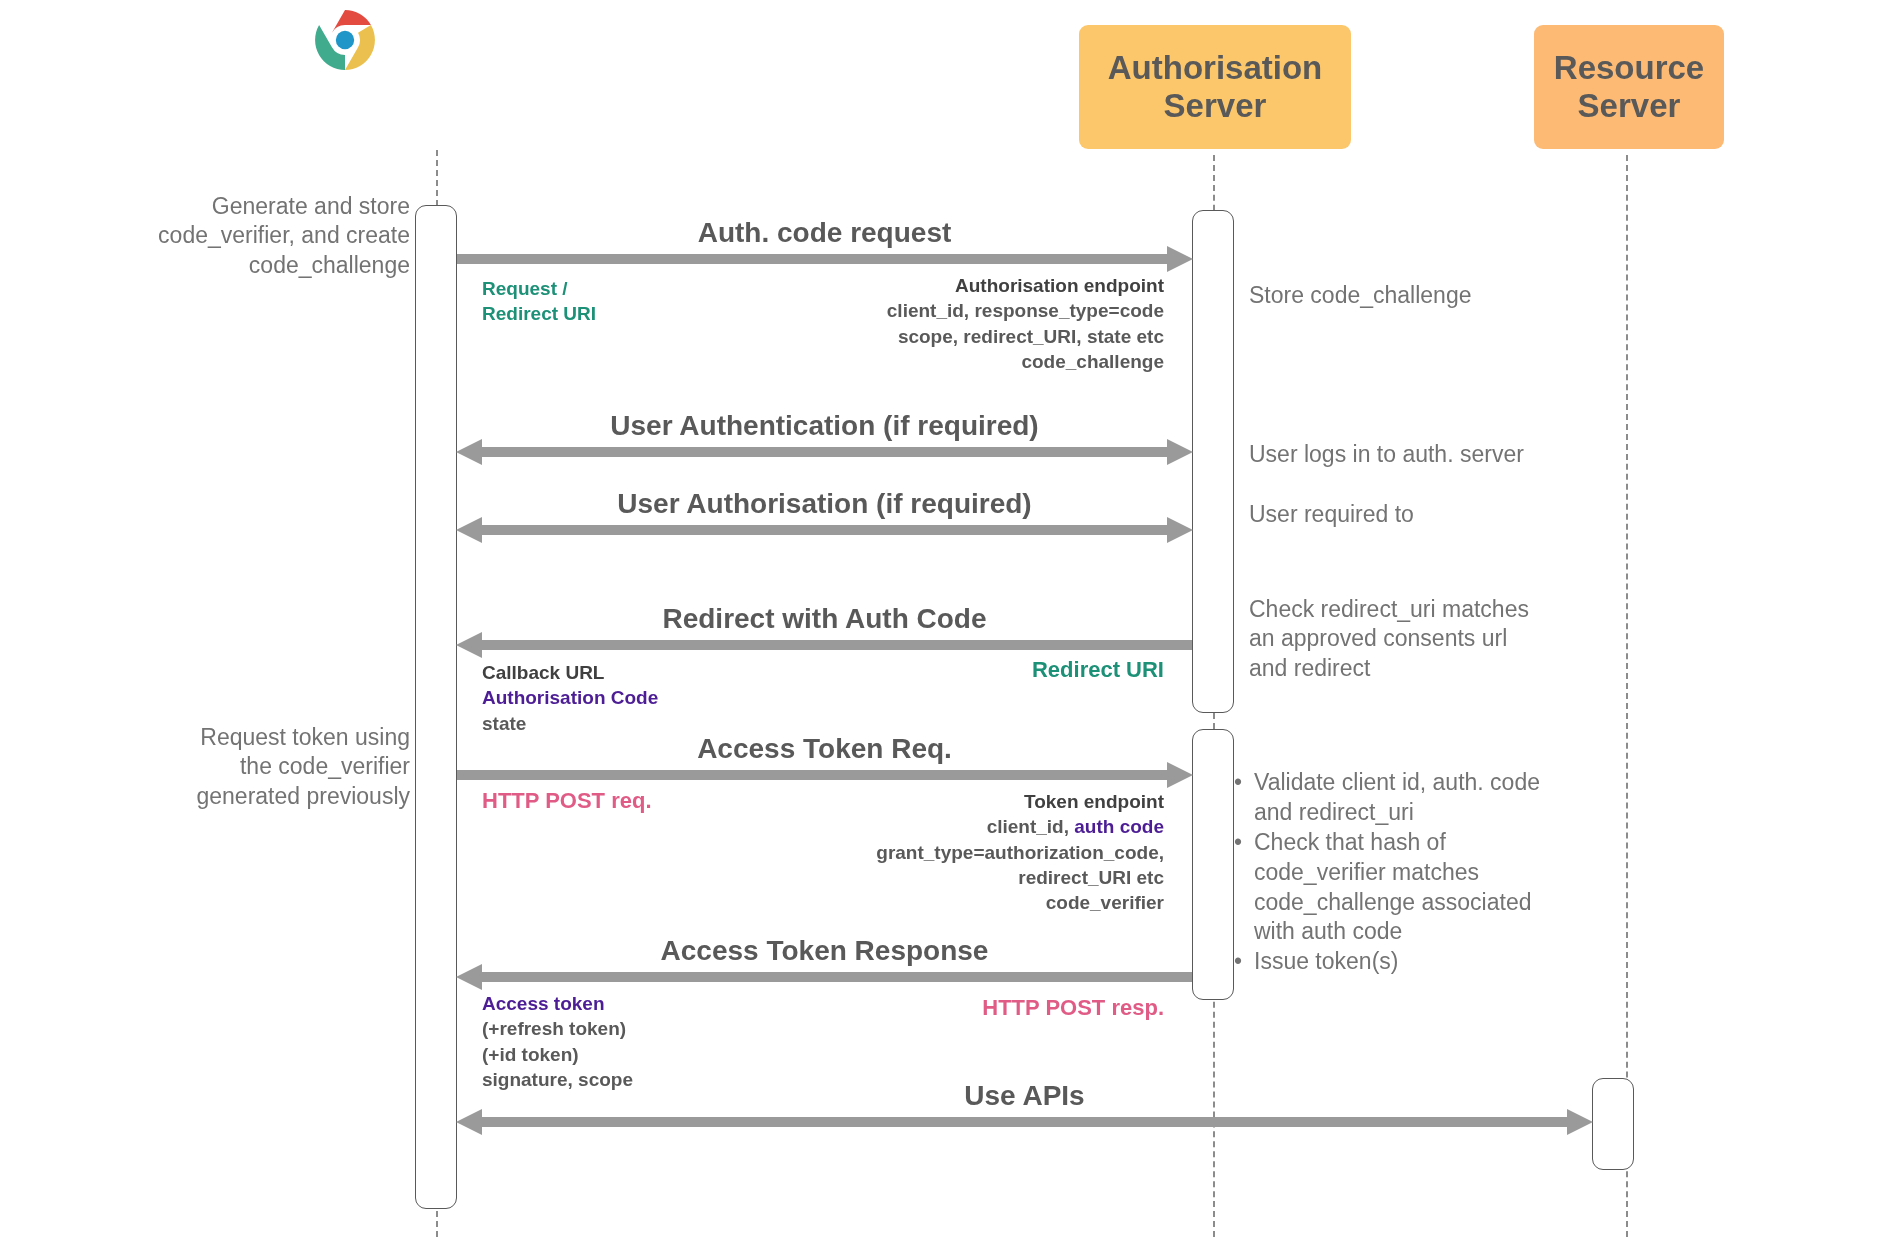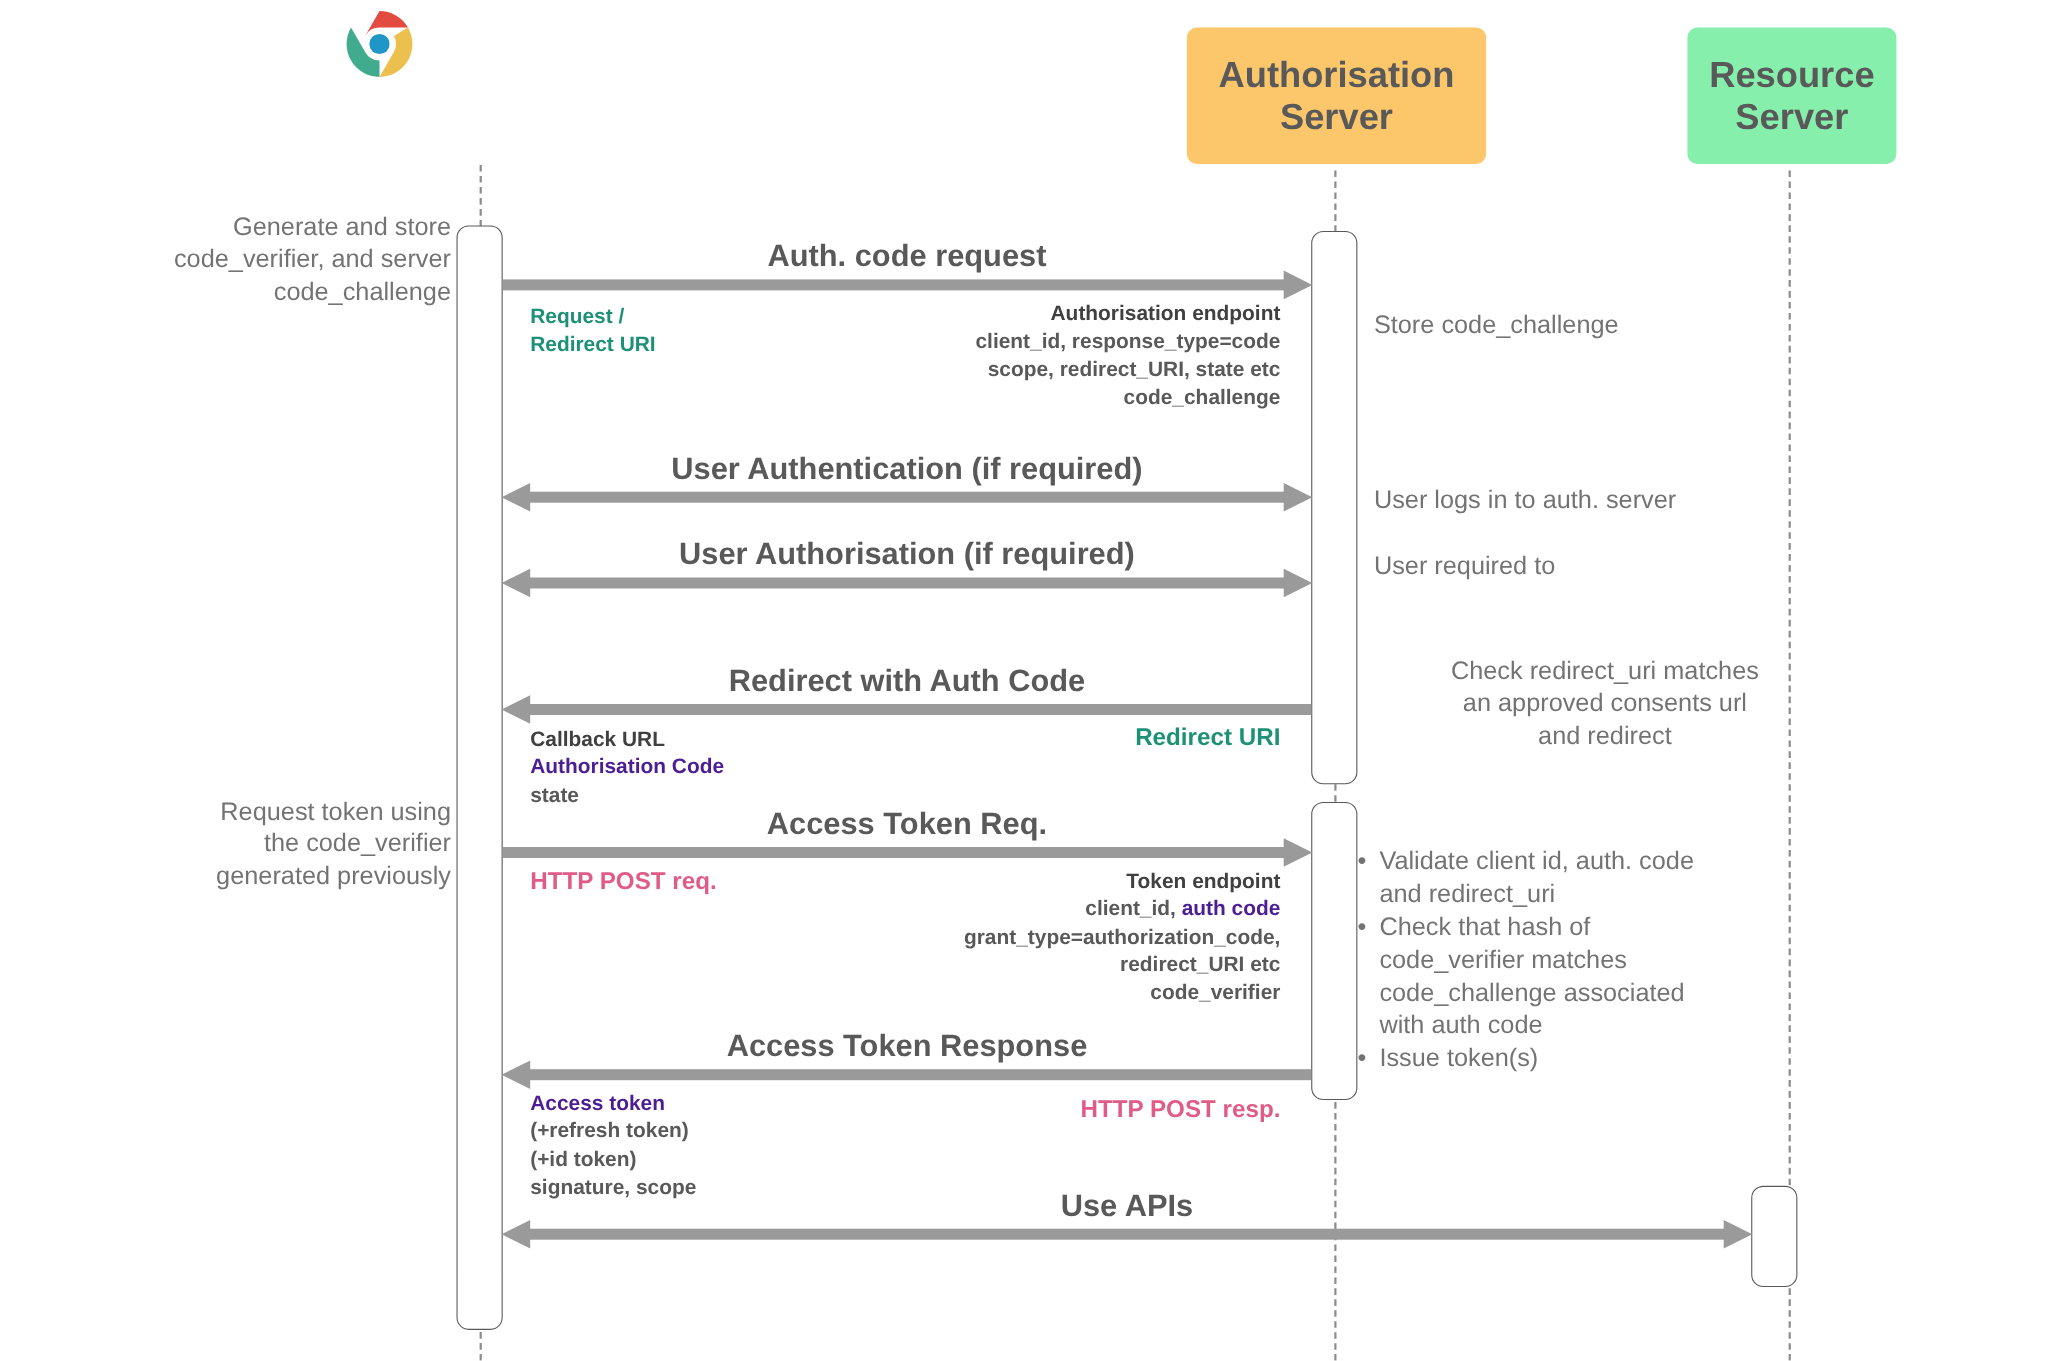--- a/index.html
+++ b/index.html
@@ -24,21 +24,21 @@
     display: flex;
     align-items: center;
     justify-content: center;
     text-align: center;
     color: #595959;
     font-weight: bold;
     line-height: 1.15;
   }
   .head-browser   { background: #bddef2; }
   .head-auth      { background: #fcc76b; }
-  .head-resource  { background: #86efac; }
+  .head-resource  { background: #fdba74; }
 
   
   .lifeline {
     position: absolute;
     width: 0;
     border-left: 2px dashed #8c8c8c;
   }
   
   .activation {
     position: absolute;
@@ -204,21 +204,21 @@
 
   <div class="msg arrow-both" style="left:457px; width:1135px; top:1122px;">
     <div class="shaft"></div>
     <div class="hr"></div>
     <div class="hl"></div>
     <div class="msg-label">Use APIs</div>
   </div>
 
   <div class="note note-left" style="left:70px; top:192px; width:340px;">
     <div>Generate and store</div>
-    <div>code_verifier, and server</div>
+    <div>code_verifier, and create</div>
     <div>code_challenge</div>
   </div>
 
   <div class="note note-left" style="left:70px; top:723px; width:340px;">
     <div>Request token using</div>
     <div>the code_verifier</div>
     <div>generated previously</div>
   </div>
 
   <div class="note note-right" style="left:1249px; top:281px; width:400px;">
@@ -226,21 +226,21 @@
   </div>
 
   <div class="note note-right" style="left:1249px; top:440px; width:420px;">
     <div>User logs in to auth. server</div>
   </div>
 
   <div class="note note-right" style="left:1249px; top:500px; width:400px;">
     <div> User required to</div>
   </div>
 
-  <div class="note note-right" style="left:1249px; top:595px; width:420px;text-align:center;">
+  <div class="note note-right" style="left:1249px; top:595px; width:420px;">
     <div>Check redirect_uri matches</div>
     <div>an approved consents url</div>
     <div>and redirect</div>
   </div>
 
   <div class="bullets" style="left:1234px; top:768px; width:420px;">
     <div class="bl">
       <span class="dot">•</span>
       <span class="btxt">
         <span> Validate client id, auth. code</span><br>

